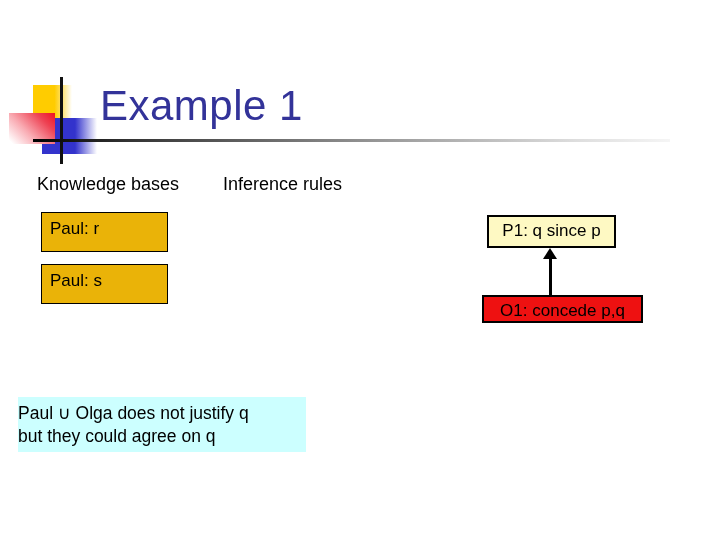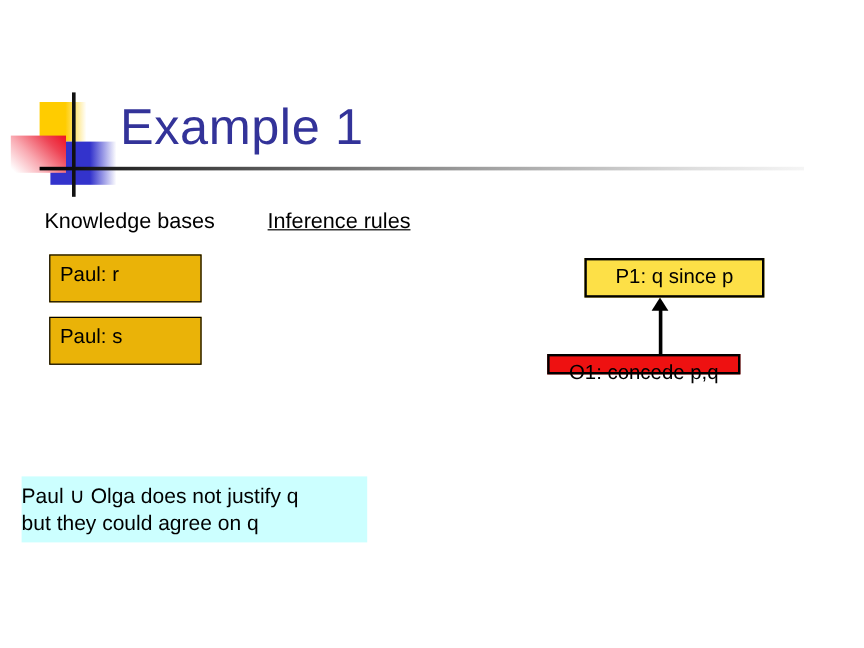--- a/index.html
+++ b/index.html
@@ -38,47 +38,47 @@
     font-size:42px;line-height:44px;
     color:#333399;
     letter-spacing:0.5px;
   }
   
   .col-label{
     position:absolute;top:174px;
     font-size:18px;line-height:20px;color:#000;
   }
   #kb-label{left:37px;}
-  #rules-label{left:223px;text-decoration:underline;}
+  #rules-label{left:223px;}
   
   .kb-box{
     position:absolute;left:41px;width:127px;height:40px;
     background:#eab308;border:1px solid #000;
     font-size:17px;
     padding:6px 0 0 8px;box-sizing:border-box;
   }
   #kb-box-paul{top:212px;}
   #kb-box-olga{top:264px;}
   
   .rules-box{
     position:absolute;left:222px;top:208px;width:129px;height:104px;
     background:#CCFFCC;border:1px solid #000;
     box-sizing:border-box;
     padding:6px 0 0 10px;
     font-size:17px;line-height:23px;
   }
   
   .prop-box{
-    position:absolute;left:487px;top:215px;width:150px;height:33px;
-    background:#fde047;border:2px solid #000;
+    position:absolute;left:487px;top:215px;width:129px;height:33px;
+    background:#fef9c3;border:2px solid #000;
     box-sizing:border-box;
     font-size:17px;line-height:28px;text-align:center;
   }
   .opp-box{
-    position:absolute;left:456px;top:295px;width:161px;height:17px;
+    position:absolute;left:482px;top:295px;width:161px;height:28px;
     background:#EE1111;border:2px solid #000;
     box-sizing:border-box;
     font-size:17px;line-height:28px;text-align:center;
   }
   
   .arrow-line{
     position:absolute;left:549px;top:258px;width:3px;height:37px;background:#000;
   }
   .arrow-head{
     position:absolute;left:543px;top:248px;width:0;height:0;

